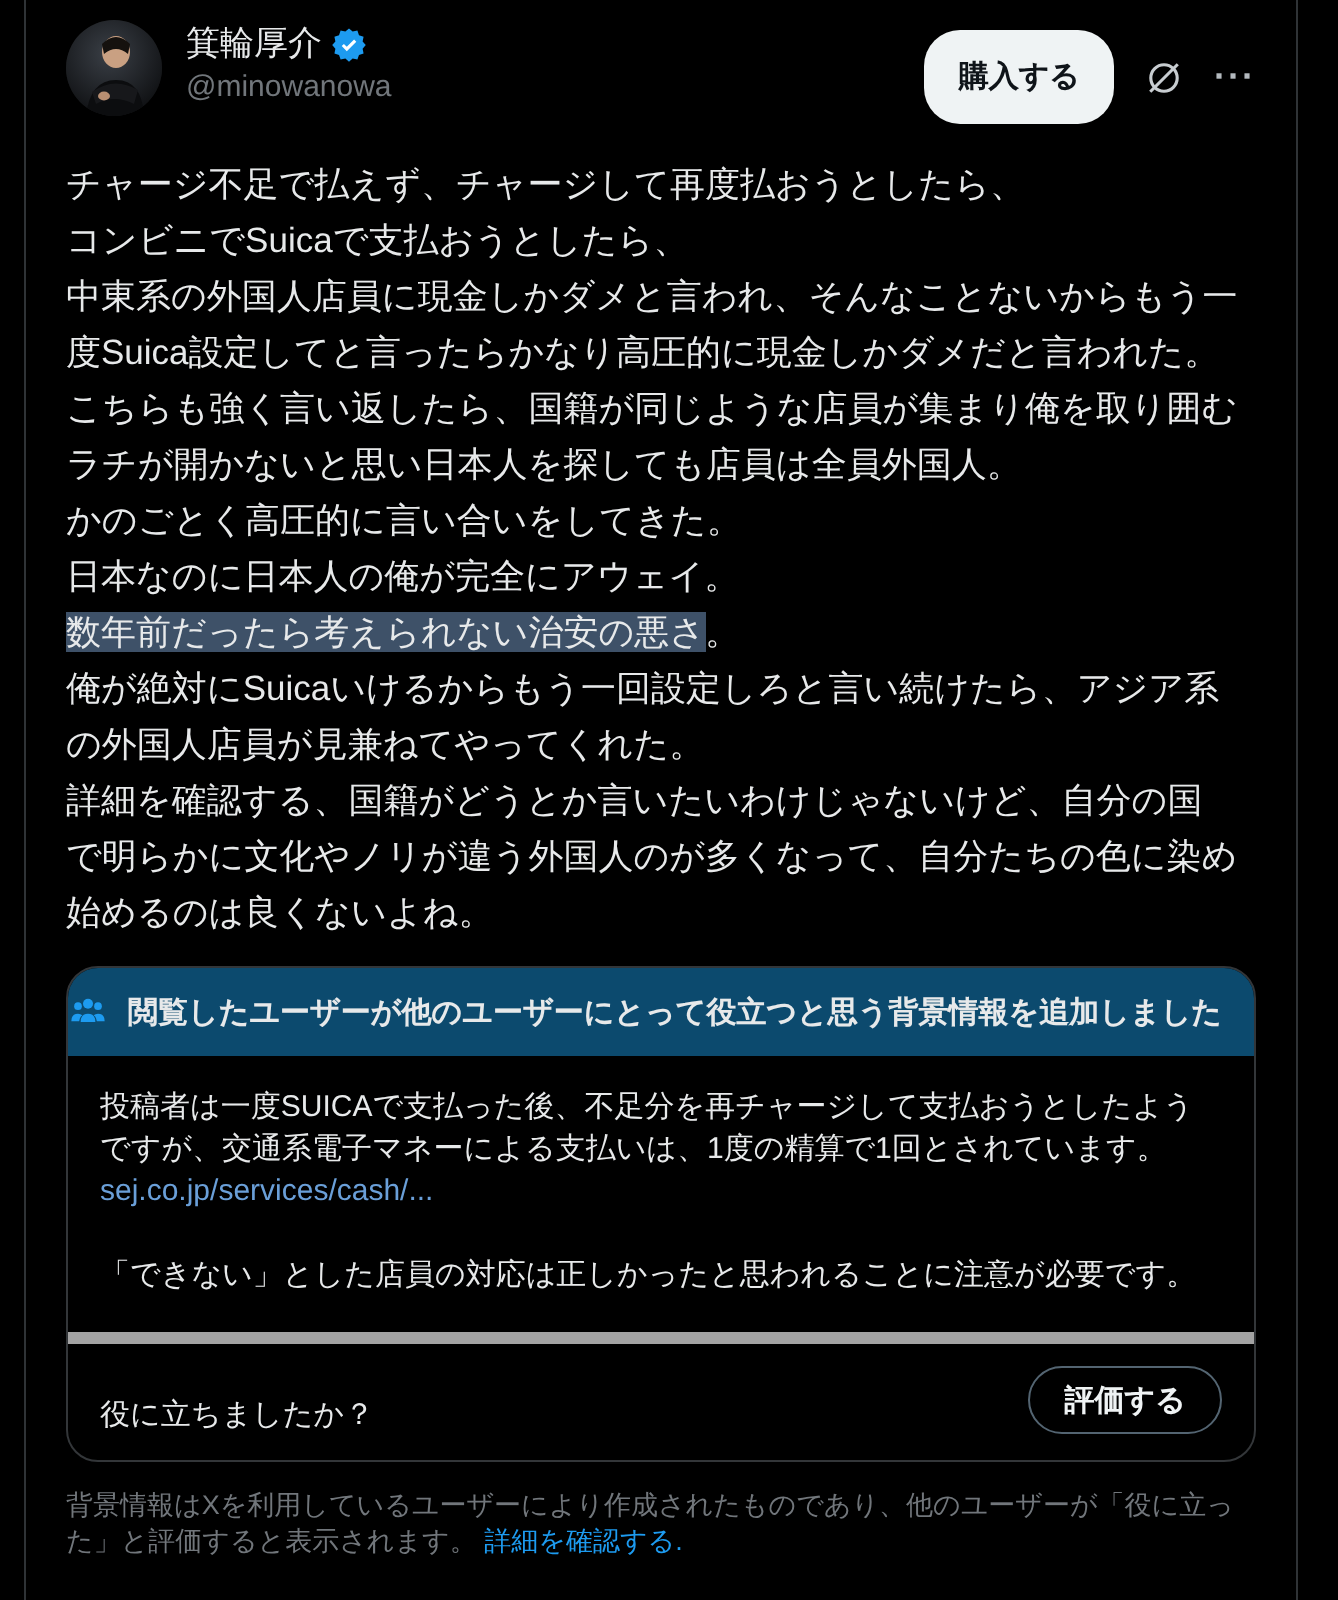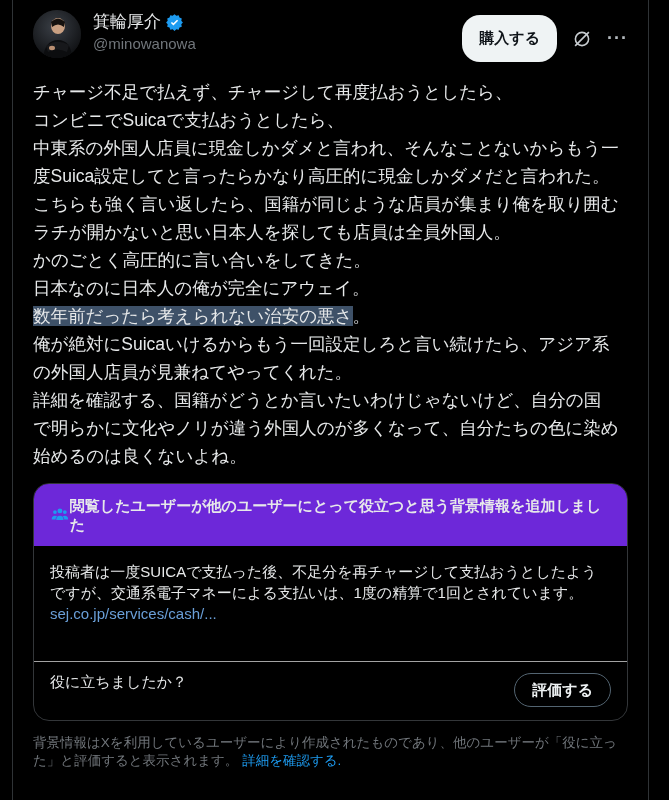--- a/index.html
+++ b/index.html
@@ -26,28 +26,28 @@
 
   
   .tweet-text { margin-top:16px; color:#e7e9ea; font-size:17.5px; line-height:28px;
     font-weight:400; }
   .tweet-line { white-space:nowrap; }
   .hl { background:#3e5168; }
 
   
   .note-box { margin-top:13px; border:1px solid #333639; border-radius:16px;
     overflow:hidden; background:#000; }
-  .note-header { background:#6d28d9; display:flex; align-items:center; 
-    padding:12px 16px; }
+  .note-header { background:#0c4a6e; display:flex; align-items:center; gap:10px;
+    padding:12px 0; }
   .note-header-text { color:#e7e9ea; font-size:15px; font-weight:700; line-height:19px; }
   .note-body { padding:15px 16px 18px 16px; color:#e7e9ea; font-size:15px; line-height:21px; }
   .note-link { color:#6a9fd8; text-decoration:none; cursor:pointer; display:inline-block; }
   .note-para2 { margin-top:21px; }
-  .note-footer { border-top:1px solid #a3a3a3; display:flex; align-items:flex-start;
-    justify-content:space-between; padding:11px 16px 13px 16px;margin-top:19px; }
+  .note-footer { border-top:6px solid #a3a3a3; display:flex; align-items:flex-end;
+    justify-content:space-between; padding:11px 16px 13px 16px; }
   .note-question { color:#e7e9ea; font-size:15px; }
   .rate-btn { background:transparent; color:#eff3f4; font-weight:700; font-size:15px;
     border:1px solid #536471; border-radius:17px; height:34px; padding:0 17px; cursor:pointer; }
 
   
   .disclaimer { margin-top:13px; color:#71767b; font-size:13.5px; line-height:18px; }
   .disclaimer-link { color:#1d9bf0; cursor:pointer; text-decoration:none; }
 </style>
 </head>
 <body>
@@ -123,20 +123,21 @@
           <path d="M22 17.5q0-4.5-4-4.5-1.6 0-2.6.9 1.9 1.5 1.9 3.6Z"></path>
           <path d="M7.6 18q0-5 4.4-5t4.4 5Z"></path>
         </g>
       </svg>
       <span class="note-header-text">閲覧したユーザーが他のユーザーにとって役立つと思う背景情報を追加しました</span>
     </div>
     <div class="note-body">
       <div>投稿者は一度SUICAで支払った後、不足分を再チャージして支払おうとしたよう</div>
       <div>ですが、交通系電子マネーによる支払いは、1度の精算で1回とされています。</div>
       <a class="note-link">sej.co.jp/services/cash/...</a>
+      <div class="note-para2">「できない」とした店員の対応は正しかったと思われることに注意が必要です。</div>
     </div>
     <div class="note-footer">
       <span class="note-question">役に立ちましたか？</span>
       <button class="rate-btn">評価する</button>
     </div>
   </div>
 
   <div class="disclaimer">
     <span>背景情報はXを利用しているユーザーにより作成されたものであり、他のユーザーが「役に立った」と評価すると表示されます。</span>
     <a class="disclaimer-link">詳細を確認する.</a>

